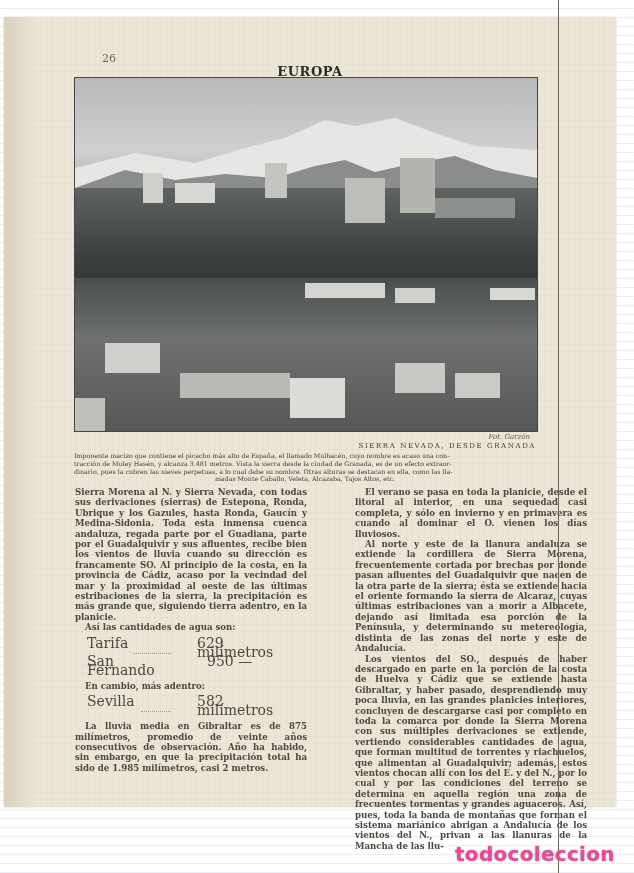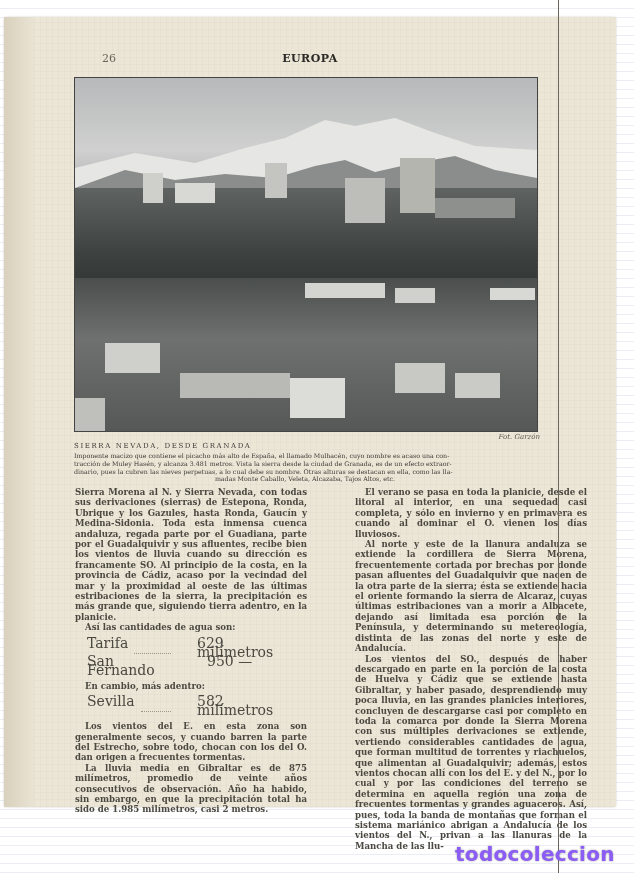--- a/index.html
+++ b/index.html
@@ -31,22 +31,22 @@
       position: absolute; left: 558px; top: 0; width: 1px; height: 873px;
       background: #6b665c;
     }
     .header {
       position: absolute; left: 70px; top: 52px; width: 480px; height: 16px;
     }
     .page-number {
       position: absolute; left: 0; top: 0; font-size: 11px; color: #6a655a; margin-left: 32px;
     }
     .running-head {
-      position: absolute; left: 0; right: 0; top: 0; text-align: center;
-      font-size: 11px; font-weight: bold; color: #2b2a27; letter-spacing: 0.5px;
+      position: absolute; left: 0; right: 0; top: 12px; text-align: center;
+      font-size: 13px; font-weight: bold; color: #2b2a27; letter-spacing: 0.5px;
     }
     .photo {
       position: absolute; left: 74px; top: 77px; width: 462px; height: 353px;
       border: 1px solid #444;
       overflow: hidden;
       background: #8f9290;
     }
     .photo .sky {
       position: absolute; left: 0; top: 0; width: 100%; height: 130px;
       background: linear-gradient(180deg, #b7b9ba 0%, #cfd0cf 55%, #a7aaa9 100%);
@@ -56,25 +56,25 @@
     }
     .photo .hill {
       position: absolute; left: 0; top: 110px; width: 100%; height: 110px;
       background: linear-gradient(180deg, #5f6361 0%, #3d413f 60%, #2e3230 100%);
     }
     .photo .town {
       position: absolute; left: 0; top: 200px; width: 100%; height: 153px;
       background: linear-gradient(180deg, #4a4e4c 0%, #6e716f 40%, #555857 100%);
     }
     .photo-credit {
-      position: absolute; left: 460px; top: 433px; width: 80px; text-align: right;
+      position: absolute; left: 450px; top: 433px; width: 80px; text-align: right;
       font-size: 7px; font-style: italic; color: #5d594f;
     }
     .caption-title {
-      position: absolute; left: 74px; top: 442px; width: 462px; text-align: left;
+      position: absolute; left: 74px; top: 442px; width: 462px; text-align: right;
       font-size: 7px; letter-spacing: 1.6px; color: #3c3a35;
     }
     .caption-body {
       position: absolute; left: 74px; top: 452px; width: 462px;
       font-size: 6.3px; line-height: 7.8px; color: #3c3a35; text-align: justify;
     }
     .caption-body .last { text-align: center; }
     .col {
       position: absolute; top: 487px; width: 232px;
       font-size: 8.6px; line-height: 10.4px; color: #4b4840; text-align: justify;
@@ -82,21 +82,21 @@
     .col-left { left: 75px; }
     .col-right { left: 315px; margin-left: 40px; }
     .col p { margin: 0; text-indent: 10px; font-weight: bold; }
     .col p.noindent { text-indent: 0; }
     .rain-table { margin: 6px 0 6px 12px; width: 200px; font-size: 14px; line-height: 9px; }
     .rain-row { display: flex; justify-content: space-between; }
     .rain-row .dots { flex: 1; border-bottom: 1px dotted #9a968c; margin: 0 6px 3px; }
     .rain-row .val { width: 90px; padding-left: 20px; }
     .watermark {
       position: absolute; left: 455px; top: 842px; font-family: "DejaVu Sans", sans-serif;
-      font-size: 20px; font-weight: bold; color: #8b5cf6; letter-spacing: 0.3px;
+      font-size: 20px; font-weight: bold; color: #ec4899; letter-spacing: 0.3px;
       text-shadow: 0 0 2px rgba(120,120,120,0.8);
     }
   </style>
 </head>
 <body>
 
 <div class="bg-pattern"></div>
 
 <div class="page"></div>
 <div class="page-left-edge"></div>
@@ -161,21 +161,20 @@
     </div>
   </div>
   <p>En cambio, más adentro:</p>
   <div class="rain-table">
     <div class="rain-row">
       <span>Sevilla</span>
       <span class="dots"></span>
       <span class="val">582 milímetros</span>
     </div>
   </div>
-  <p>Los vientos del E. en esta zona son generalmente secos, y cuando barren la parte del Estrecho, sobre todo, chocan con los del O. dan origen a frecuentes tormentas.</p>
   <p>La lluvia media en Gibraltar es de 875 milímetros, promedio de veinte años consecutivos de observación. Año ha habido, sin embargo, en que la precipitación total ha sido de 1.985 milímetros, casi 2 metros.</p>
 </div>
 
 <div class="col col-right">
   <p>El verano se pasa en toda la planicie, desde el litoral al interior, en una sequedad casi completa, y sólo en invierno y en primavera es cuando al dominar el O. vienen los días lluviosos.</p>
   <p>Al norte y este de la llanura andaluza se extiende la cordillera de Sierra Morena, frecuentemente cortada por brechas por donde pasan afluentes del Guadalquivir que nacen de la otra parte de la sierra; ésta se extiende hacia el oriente formando la sierra de Alcaraz, cuyas últimas estribaciones van a morir a Albacete, dejando así limitada esa porción de la Península, y determinando su metereología, distinta de las zonas del norte y este de Andalucía.</p>
   <p>Los vientos del SO., después de haber descargado en parte en la porción de la costa de Huelva y Cádiz que se extiende hasta Gibraltar, y haber pasado, desprendiendo muy poca lluvia, en las grandes planicies interiores, concluyen de descargarse casi por completo en toda la comarca por donde la Sierra Morena con sus múltiples derivaciones se extiende, vertiendo considerables cantidades de agua, que forman multitud de torrentes y riachuelos, que alimentan al Guadalquivir; además, estos vientos chocan allí con los del E. y del N., por lo cual y por las condiciones del terreno se determina en aquella región una zona de frecuentes tormentas y grandes aguaceros. Así, pues, toda la banda de montañas que forman el sistema mariánico abrigan a Andalucía de los vientos del N., privan a las llanuras de la Mancha de las llu-</p>
 </div>
 
 <div class="fold-line"></div>

